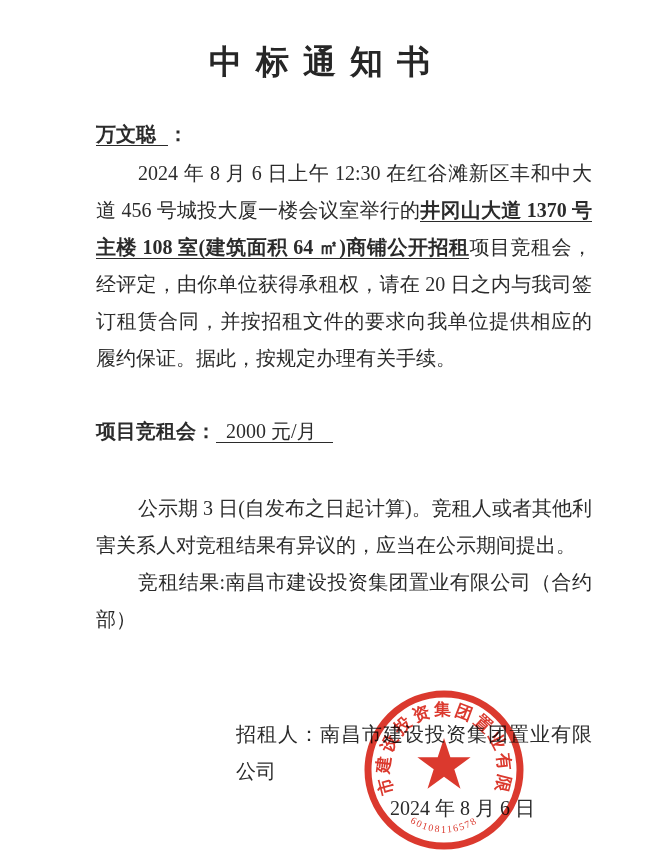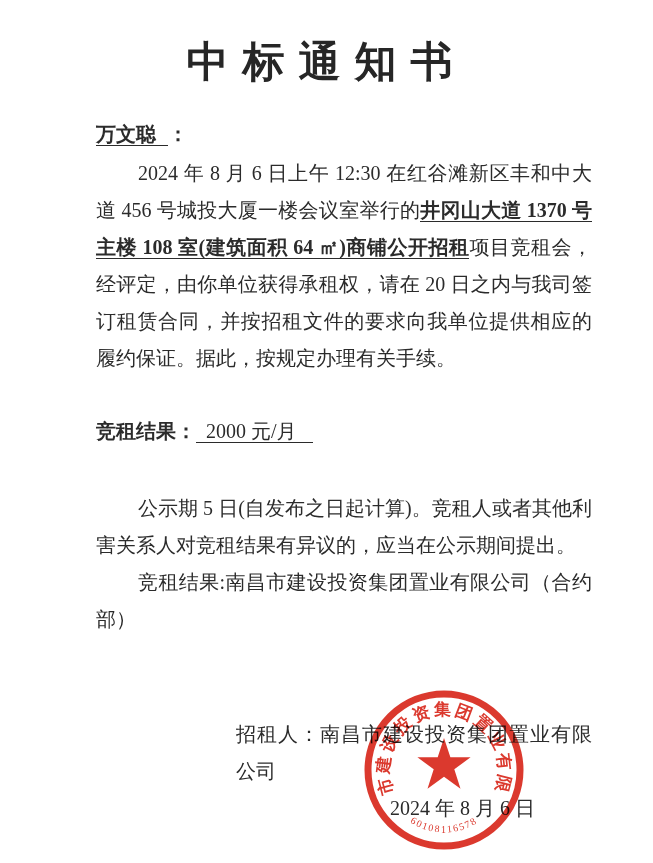--- a/index.html
+++ b/index.html
@@ -11,21 +11,21 @@
   }
   .page {
     position: relative;
     width: 653px; height: 863px;
     background: #ffffff;
     overflow: hidden;
   }
   .title {
     margin-top: 42px;
     text-align: center;
-    font-size: 42px;
+    font-size: 33px;
     line-height: 40px;
     font-weight: 600;
     letter-spacing: 14px;
     color: #262626;
   }
   .content {
     margin-left: 96px;
     margin-right: 61px;
     font-size: 20px;
     line-height: 37px;
@@ -72,23 +72,23 @@
 <div class="page">
 
   <div class="title">中标通知书</div>
 
   <div class="content">
 
     <div class="recipient"><span class="u-name">万文聪</span><span>：</span></div>
 
     <div class="para1"><span>2024 年 8 月 6 日上午 12:30 在红谷滩新区丰和中大道 456 号城投大厦一楼会议室举行的</span><span class="em">井冈山大道 1370 号主楼 108 室(建筑面积 64 ㎡)商铺公开招租</span><span>项目竞租会，经评定，由你单位获得承租权，请在 20 日之内与我司签订租赁合同，并按招租文件的要求向我单位提供相应的履约保证。据此，按规定办理有关手续。</span></div>
 
-    <div class="result-line"><span class="label">竞租结果：</span><span class="value">2000 元/月</span></div>
+    <div class="result-line"><span class="label">项目竞租会：</span><span class="value">2000 元/月</span></div>
 
-    <div class="para2">公示期 5 日(自发布之日起计算)。竞租人或者其他利害关系人对竞租结果有异议的，应当在公示期间提出。</div>
+    <div class="para2">公示期 3 日(自发布之日起计算)。竞租人或者其他利害关系人对竞租结果有异议的，应当在公示期间提出。</div>
 
     <div class="indent2">竞租结果:南昌市建设投资集团置业有限公司（合约部）</div>
 
 
     <div class="lessor-line"><span>招租人：</span><span>南昌市建设投资集团置业有限公司</span></div>
 
     <div class="date-line">2024 年 8 月 6 日</div>
 
   </div>
 

